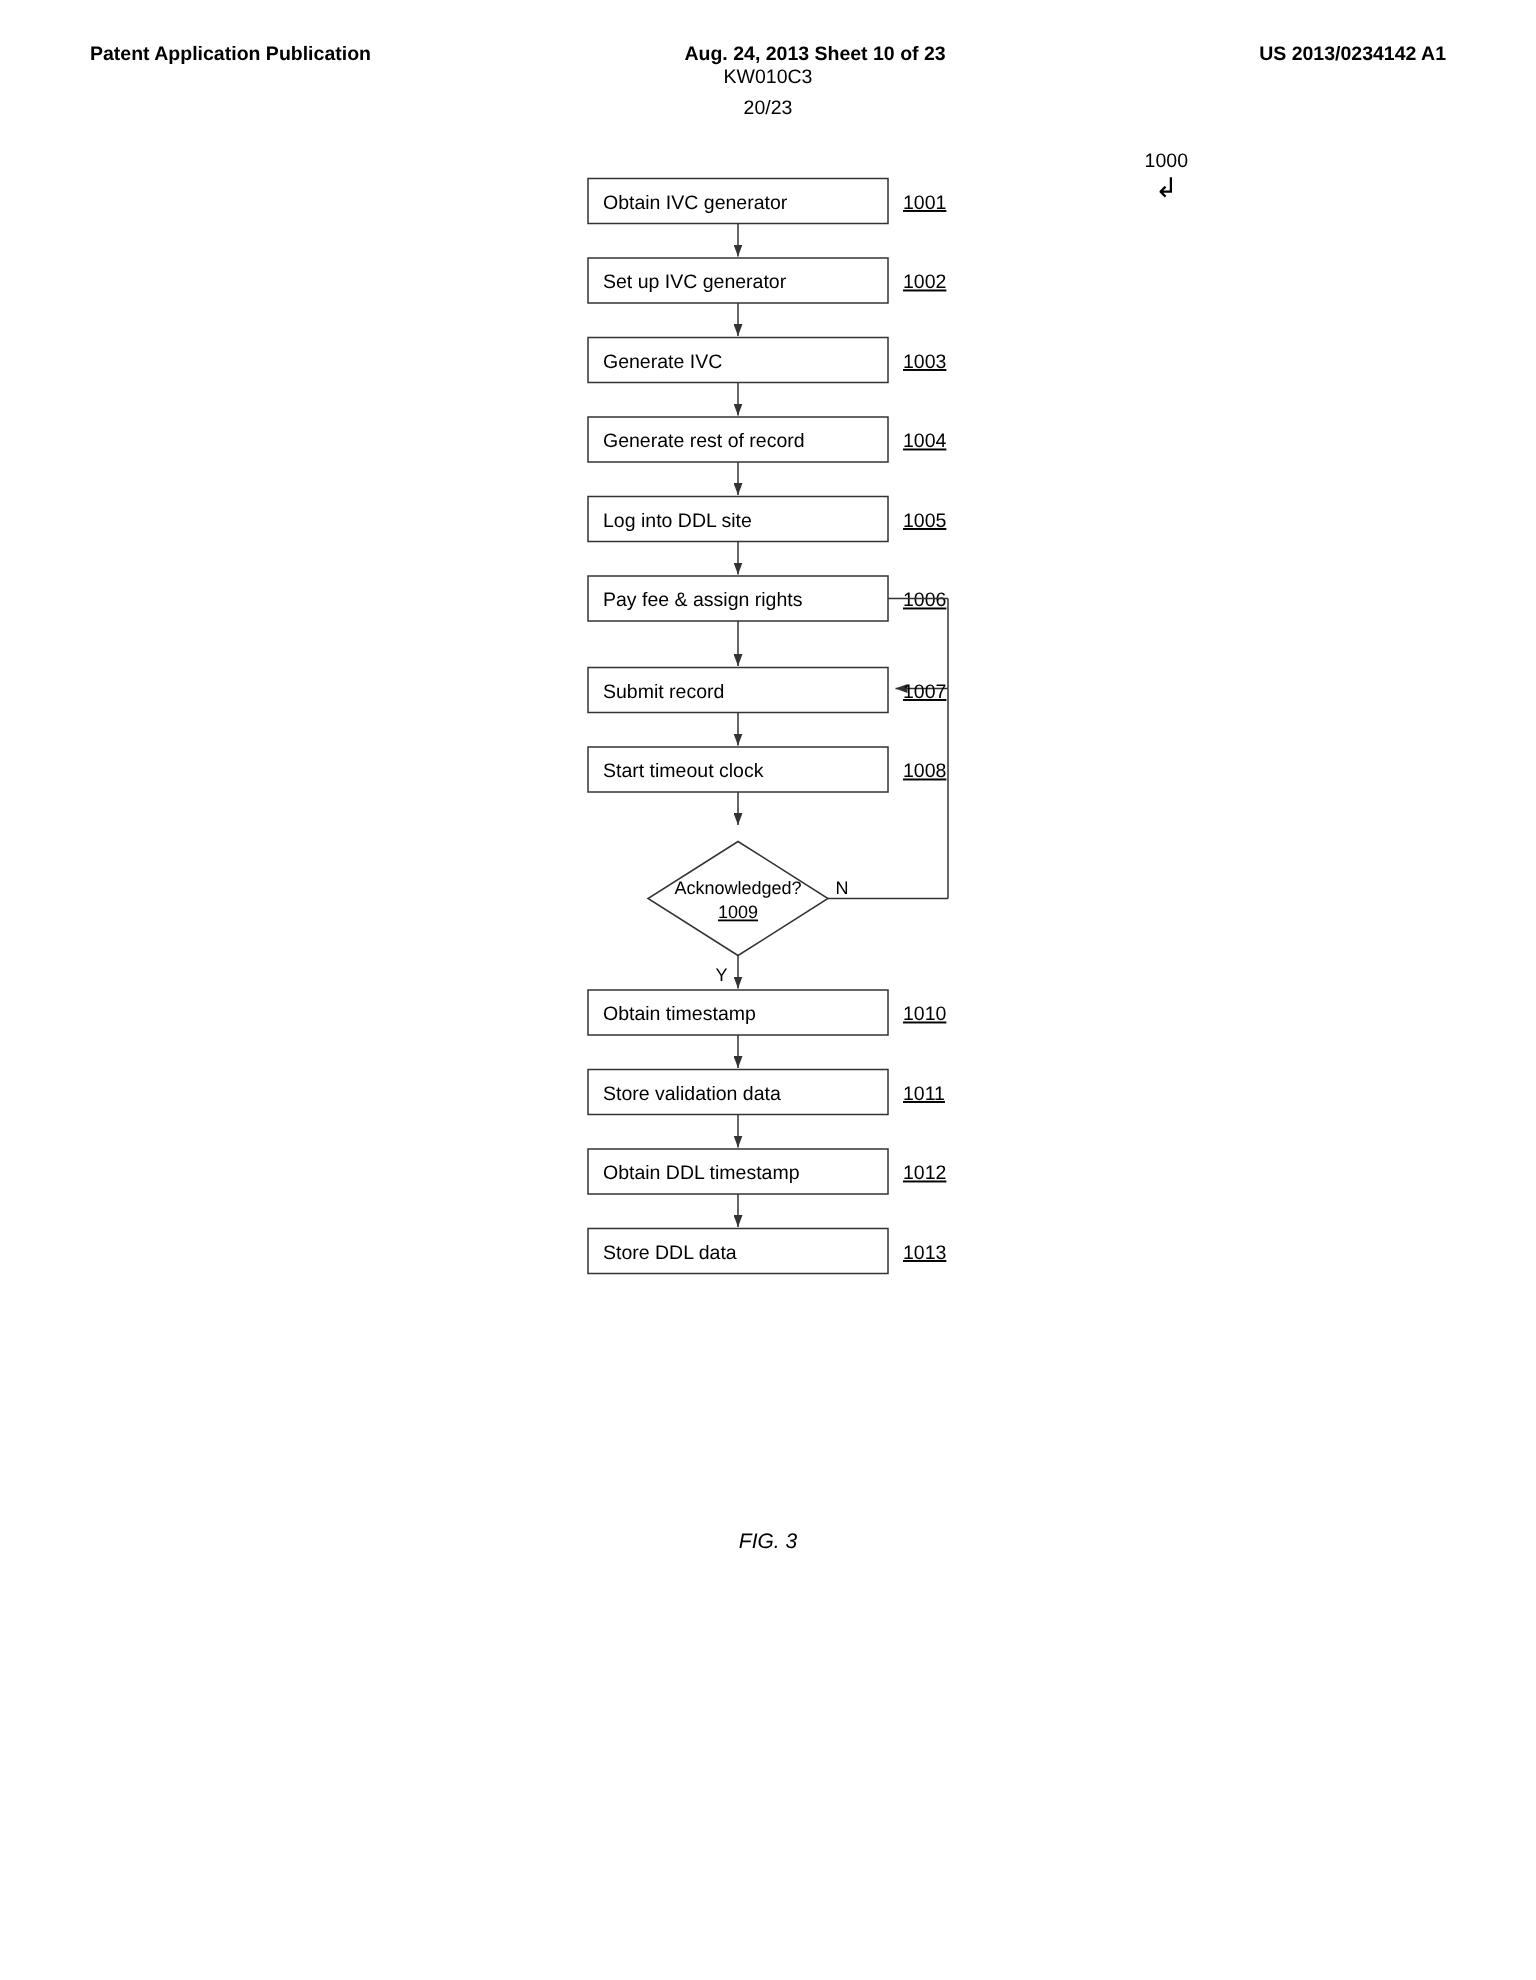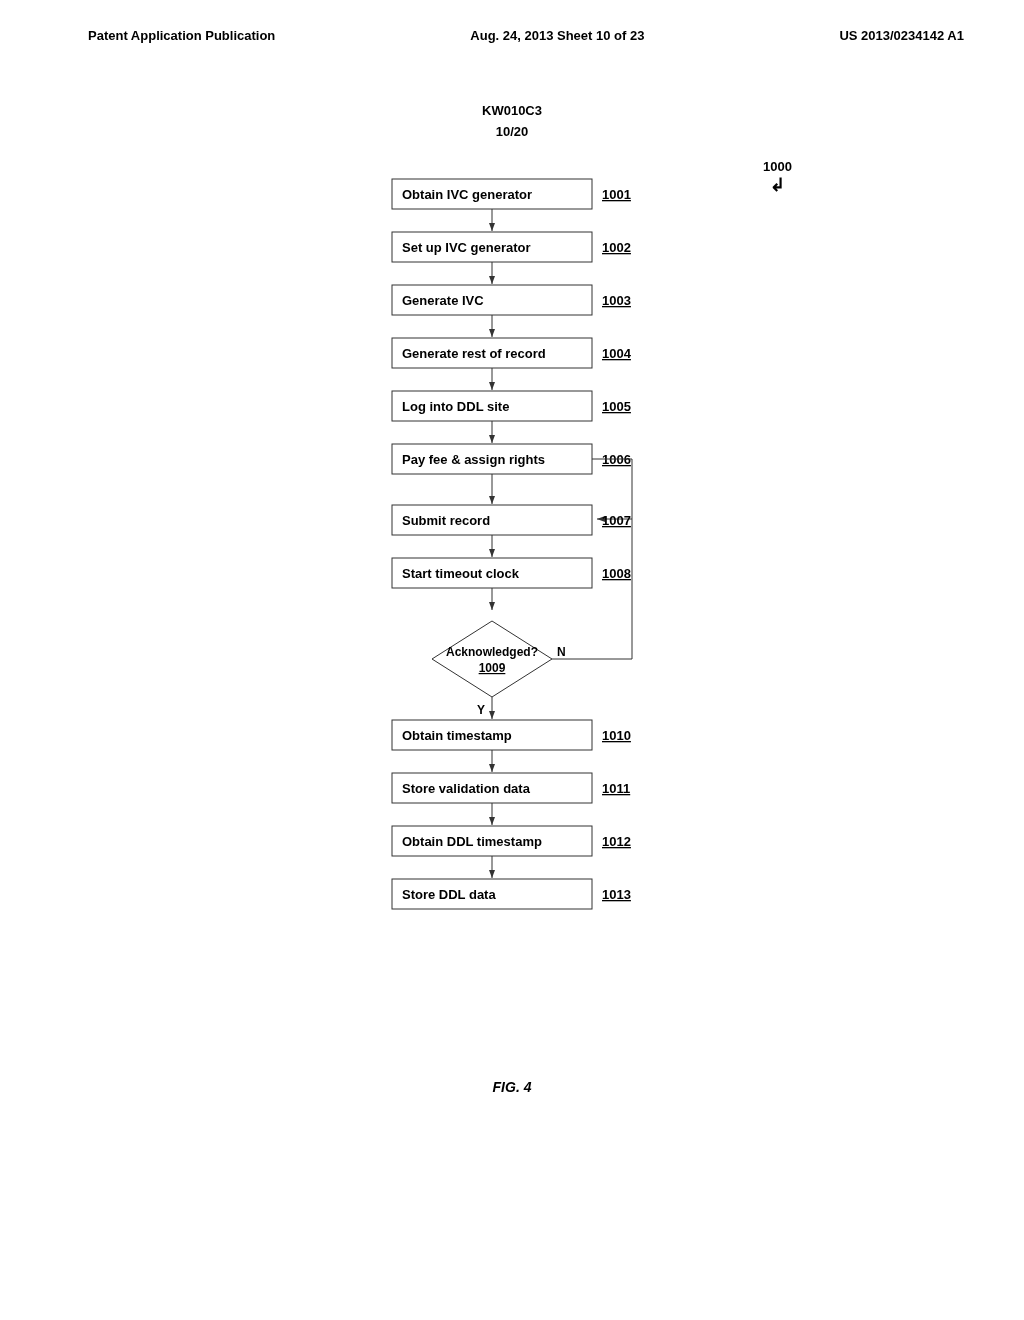--- a/index.html
+++ b/index.html
@@ -8,32 +8,30 @@
       font-family: Arial, Helvetica, sans-serif;
       width: 1024px;
       min-height: 1320px;
       position: relative;
       overflow-x: hidden;
     }
     .page-header {
       display: flex;
       justify-content: space-between;
       align-items: center;
-      padding: 28px 60px 0 88px;
+      padding: 28px 60px 0 60px;
       font-size: 13px;
       font-weight: bold;
       gap: 40px;
     }
     .diagram-container {
       display: flex;
       flex-direction: column;
       align-items: center;
-      margin-top: 60px;
       position: relative;
-      font-weight: bold;
     }
     .diagram-label {
       font-size: 13px;
       margin-bottom: 6px;
     }
     .diagram-sheet {
       font-size: 13px;
       margin-bottom: 30px;
     }
     
@@ -52,21 +50,21 @@
 <body>
 
 <div class="page-header">
   <span>Patent Application Publication</span>
   <span>Aug. 24, 2013   Sheet 10 of 23</span>
   <span>US 2013/0234142 A1</span>
 </div>
 
 <div class="diagram-container">
   <div class="diagram-label">KW010C3</div>
-  <div class="diagram-sheet">10/20</div>
+  <div class="diagram-sheet">20/23</div>
 
   <div style="position:relative;">
 
     <div style="position:absolute; top:-10px; right:-80px; font-size:13px; text-align:center;">
       <span>1000</span><br>
       <span style="font-size:18px;">↲</span>
     </div>
 
     <svg class="flowchart-svg" width="400" height="880">
 
@@ -160,14 +158,14 @@
       <text x="290" y="677" font-size="13" font-family="Arial" text-decoration="underline">1012</text>
 
       <line x1="180" y1="687" x2="180" y2="709" stroke="#333" stroke-width="1" marker-end="url(#arrowhead)"></line>
 
       <rect x="80" y="710" width="200" height="30" fill="white" stroke="#333" stroke-width="1"></rect>
       <text x="90" y="730" font-size="13" font-family="Arial">Store DDL data</text>
       <text x="290" y="730" font-size="13" font-family="Arial" text-decoration="underline">1013</text>
     </svg>
   </div>
 
-  <div class="fig-label">FIG. 4</div>
+  <div class="fig-label">FIG. 3</div>
 </div>
 
 </body></html>

